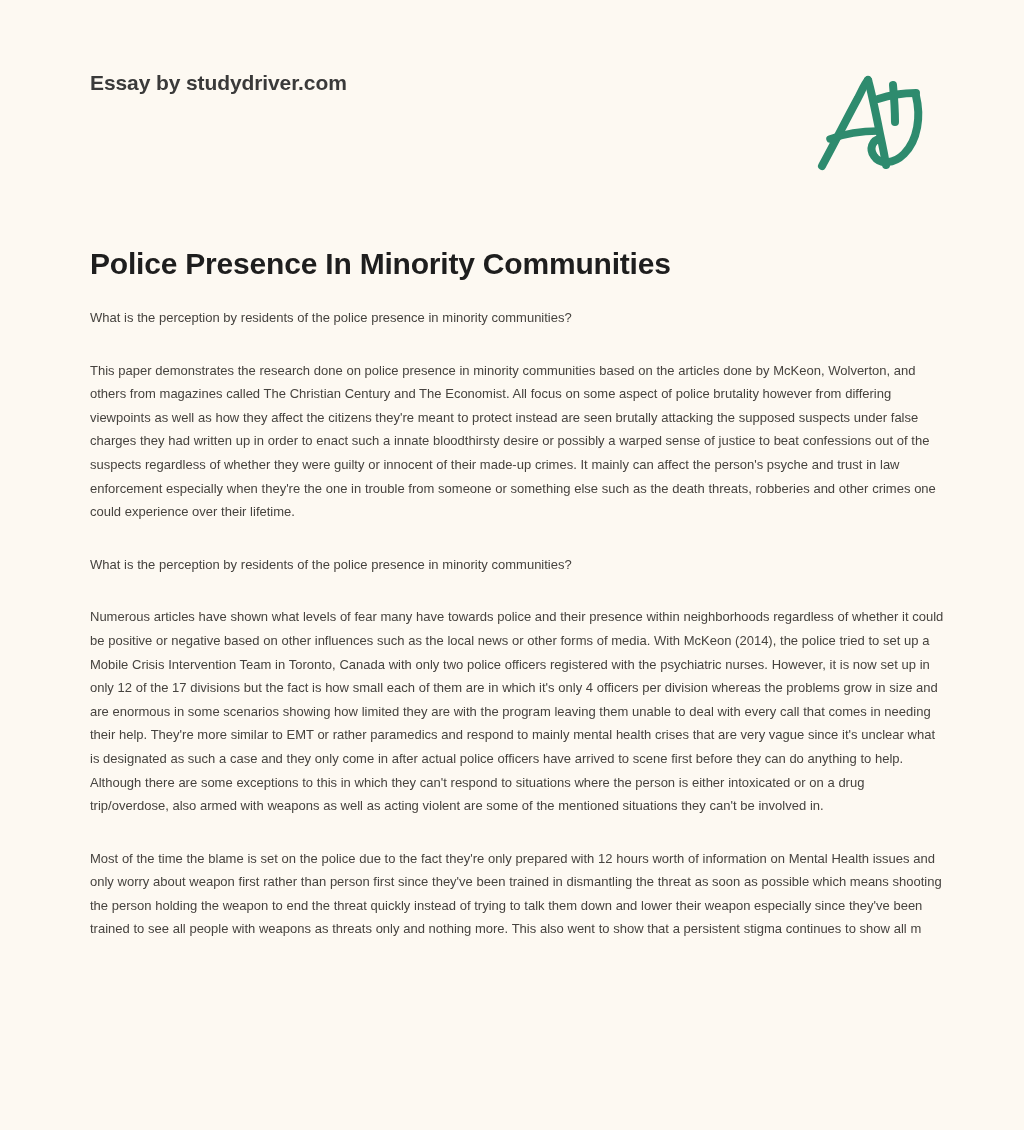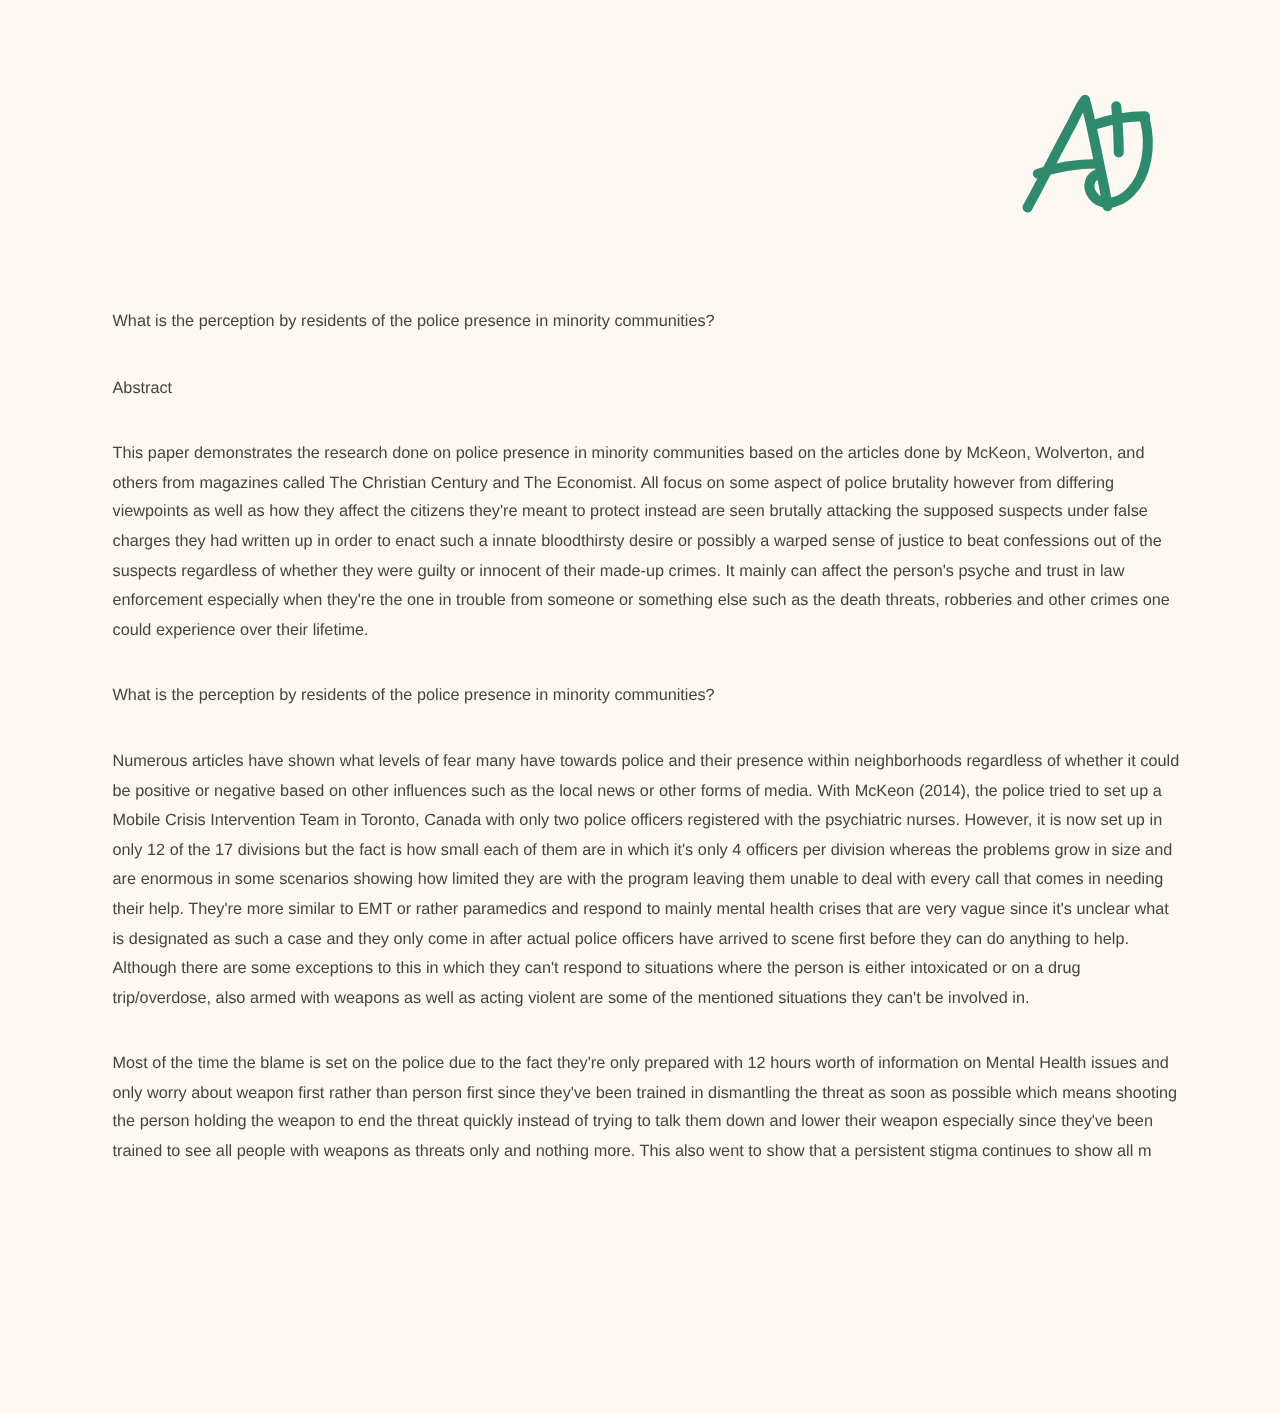--- a/index.html
+++ b/index.html
@@ -104,44 +104,45 @@
     margin-bottom: 1px;
   }
 </style>
 </head>
 <body>
 
 <div class="page">
 
   <div class="header">
 
+    <div class="brand-line">Essay by studydriver.com</div>
 
 
     <div class="logo">
       <svg viewBox="0 0 122 112" xmlns="http://www.w3.org/2000/svg" fill="none" stroke="#2e8b6e" stroke-linecap="round" stroke-linejoin="round">
 
         <path d="M16 98 C 26 80, 40 52, 52 30 C 56 22, 59 15, 62 12" stroke-width="8"></path>
         <path d="M62 12 C 65 22, 70 46, 74 66 C 77 80, 79 90, 80 97" stroke-width="8"></path>
         <path d="M24 71 C 38 66, 56 63, 72 63" stroke-width="7.5"></path>
 
         <path d="M87 17 C 88 28, 89 44, 89 54" stroke-width="8"></path>
         <path d="M72 31 C 84 27, 98 25, 110 25" stroke-width="8"></path>
 
         <path d="M110 28 C 115 48, 112 72, 98 86 C 88 96, 74 97, 68 88 C 63 81, 66 72, 74 71" stroke-width="8"></path>
       </svg>
     </div>
 
   </div>
 
   <div class="doc">
 
+    <h1 class="doc-title">Police Presence In Minority Communities</h1>
 
     <p class="para">What is the perception by residents of the police presence in minority communities?</p>
 
-    <p class="para">Abstract</p>
 
     <p class="para">This paper demonstrates the research done on police presence in minority communities based on the articles done by McKeon, Wolverton, and others from magazines called The Christian Century and The Economist. All focus on some aspect of police brutality however from differing viewpoints as well as how they affect the citizens they're meant to protect instead are seen brutally attacking the supposed suspects under false charges they had written up in order to enact such a innate bloodthirsty desire or possibly a warped sense of justice to beat confessions out of the suspects regardless of whether they were guilty or innocent of their made-up crimes. It mainly can affect the person's psyche and trust in law enforcement especially when they're the one in trouble from someone or something else such as the death threats, robberies and other crimes one could experience over their lifetime.</p>
 
     <p class="para">What is the perception by residents of the police presence in minority communities?</p>
 
     <p class="para">Numerous articles have shown what levels of fear many have towards police and their presence within neighborhoods regardless of whether it could be positive or negative based on other influences such as the local news or other forms of media. With McKeon (2014), the police tried to set up a Mobile Crisis Intervention Team in Toronto, Canada with only two police officers registered with the psychiatric nurses. However, it is now set up in only 12 of the 17 divisions but the fact is how small each of them are in which it's only 4 officers per division whereas the problems grow in size and are enormous in some scenarios showing how limited they are with the program leaving them unable to deal with every call that comes in needing their help. They're more similar to EMT or rather paramedics and respond to mainly mental health crises that are very vague since it's unclear what is designated as such a case and they only come in after actual police officers have arrived to scene first before they can do anything to help. Although there are some exceptions to this in which they can't respond to situations where the person is either intoxicated or on a drug trip/overdose, also armed with weapons as well as acting violent are some of the mentioned situations they can't be involved in.</p>
 
     <p class="para">Most of the time the blame is set on the police due to the fact they're only prepared with 12 hours worth of information on Mental Health issues and only worry about weapon first rather than person first since they've been trained in dismantling the threat as soon as possible which means shooting the person holding the weapon to end the threat quickly instead of trying to talk them down and lower their weapon especially since they've been trained to see all people with weapons as threats only and nothing more. This also went to show that a persistent stigma continues to show all m</p>
 
   </div>

